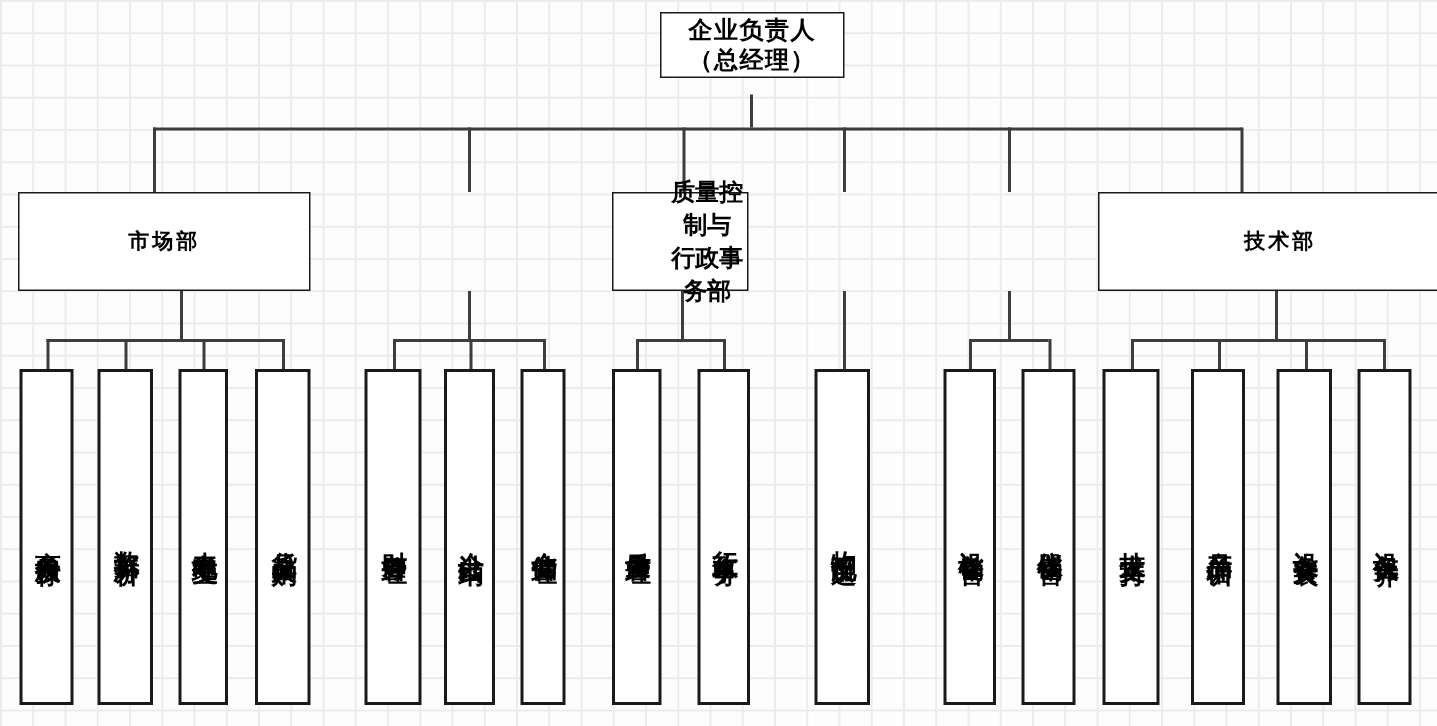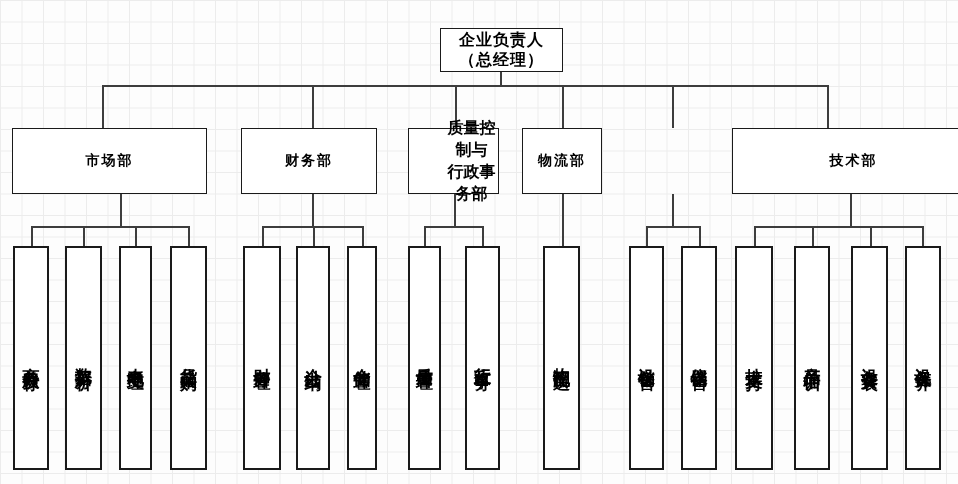--- a/index.html
+++ b/index.html
@@ -104,28 +104,26 @@
   <div class="vl" style="left:362px;top:226px;height:20px"></div>
   <div class="vl" style="left:424px;top:226px;height:20px"></div>
   <div class="vl" style="left:482px;top:226px;height:20px"></div>
   <div class="vl" style="left:646px;top:226px;height:20px"></div>
   <div class="vl" style="left:699px;top:226px;height:20px"></div>
   <div class="vl" style="left:754px;top:226px;height:20px"></div>
   <div class="vl" style="left:812px;top:226px;height:20px"></div>
   <div class="vl" style="left:870px;top:226px;height:20px"></div>
   <div class="vl" style="left:922px;top:226px;height:20px"></div>
 
-  <div class="box root" style="left:440px;top:28px;width:123px;height:44px">企业负责人
+  <div class="box root" style="left:440px;top:8px;width:123px;height:44px">企业负责人
 （总经理）</div>
 
   <div class="box dept" style="left:12px;top:128px;width:195px;height:66px">市场部</div>
-  <div class="box dept" style="left:241px;top:128px;width:136px;height:66px">财务部</div>
   <div class="box dept small" style="left:408px;top:128px;width:91px;height:66px">质量控制与
 行政事务部</div>
-  <div class="box dept" style="left:522px;top:128px;width:80px;height:66px">物流部</div>
   <div class="box dept" style="left:732px;top:128px;width:243px;height:66px">技术部</div>
 
   <div class="box unit" style="left:13px;top:246px;width:36px;height:224px">
     <span class="vtext">商务投标</span>
   </div>
   <div class="box unit" style="left:65px;top:246px;width:37px;height:224px">
     <span class="vtext">数据分析</span>
   </div>
   <div class="box unit" style="left:119px;top:246px;width:33px;height:224px">
     <span class="vtext">来电受理</span>

